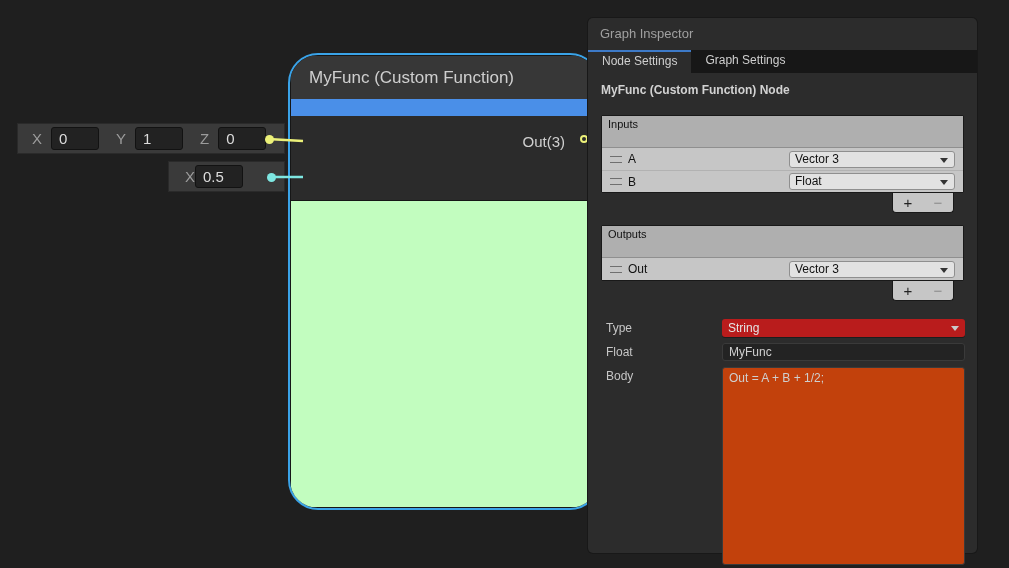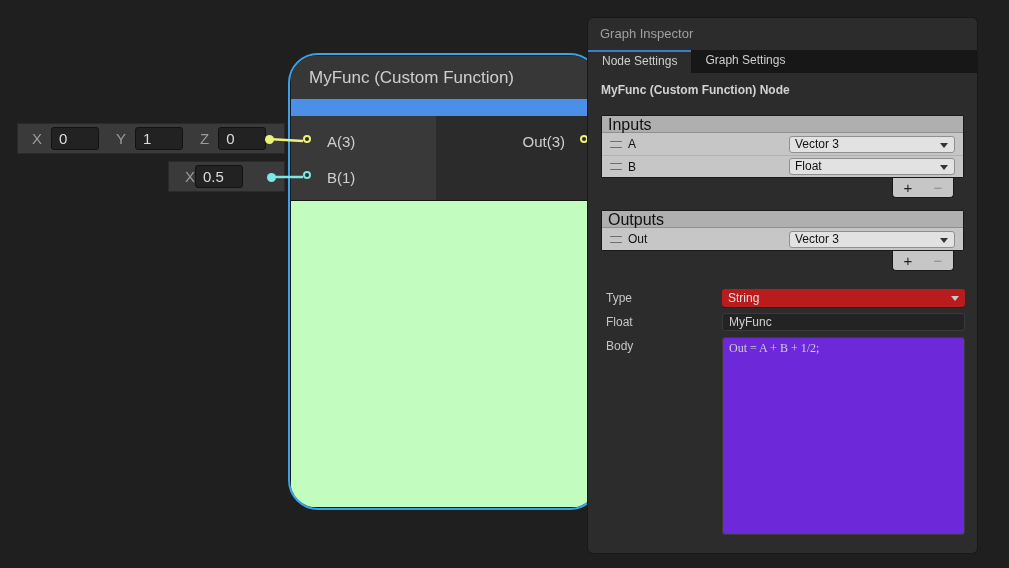--- a/index.html
+++ b/index.html
@@ -37,22 +37,22 @@
   
   .inspector { position:absolute; left:588px; top:18px; width:389px; height:535px;
                background:#2c2c2c; border-radius:5px; box-shadow:0 0 0 1px #181818; }
   .insp-title { height:32px; line-height:32px; padding-left:12px; color:#a0a0a0; font-size:13px; }
   .tabbar { height:23px; background:#171717; display:flex; }
   .tab { font-size:12px; color:#cfcfcf; padding:0 14px; line-height:21px; cursor:default; }
   .tab.active { background:#2c2c2c; border-top:2px solid #3d7ac8; line-height:19px; }
   .insp-heading { margin:10px 13px 0 13px; color:#d2d2d2; font-size:12px; font-weight:bold; }
 
   .section { margin:18px 13px 0 13px; border:1px solid #191919; border-radius:2px; }
-  .section-header { height:17px; background:#afafaf; border-bottom:1px solid #8f8f8f;
-                    color:#111; font-size:16px; line-height:17px; padding-left:6px; }
+  .section-header { height:32px; background:#afafaf; border-bottom:1px solid #8f8f8f;
+                    color:#111; font-size:11px; line-height:17px; padding-left:6px; }
   .section-row { height:22px; background:#c6c6c6; display:flex; align-items:center; }
   .section-row + .section-row { border-top:1px solid #b2b2b2; }
   .drag-handle { width:12px; height:7px; margin:0 6px 0 8px;
                  border-top:1.5px solid #6f6f6f; border-bottom:1.5px solid #6f6f6f; }
   .row-name { color:#111; font-size:12px; flex:1; }
   .light-dropdown { width:166px; height:17px; margin-right:8px; background:#e2e2e2;
                     border:1px solid #8f8f8f; border-radius:3px; color:#111; font-size:12px;
                     line-height:15px; padding-left:5px; position:relative; }
   .light-dropdown .arrow { position:absolute; right:6px; top:6px; width:0; height:0;
                     border-left:4px solid transparent; border-right:4px solid transparent;
@@ -69,23 +69,23 @@
   .prop-label { width:80px; color:#c6c6c6; font-size:12px; line-height:18px; }
   .dark-dropdown { flex:1; height:18px; background:#b91c1c; border-radius:3px; color:#e4e4e4;
                    font-size:12px; line-height:18px; padding-left:6px; position:relative;
                    box-shadow:0 1px 0 #00000055; }
   .dark-dropdown .arrow { position:absolute; right:6px; top:7px; width:0; height:0;
                    border-left:4px solid transparent; border-right:4px solid transparent;
                    border-top:5px solid #c9c9c9; }
   .dark-input { flex:1; height:18px; background:#232323; border:1px solid #3a3a3a; border-radius:3px;
                 color:#cfcfcf; font-size:12px; padding:0 0 0 6px; outline:none;
                 font-family:"Liberation Sans", sans-serif; }
-  .dark-textarea { flex:1; height:198px; background:#6d28d9; border:1px solid #3a3a3a; border-radius:3px;
+  .dark-textarea { flex:1; height:198px; background:#c2410c; border:1px solid #3a3a3a; border-radius:3px;
                    color:#cfcfcf; font-size:12px; padding:3px 0 0 6px; outline:none; resize:none;
-                   font-family:Liberation Serif, serif; }
+                   font-family:Liberation Sans, sans-serif; }
 </style>
 </head>
 <body>
 
 <div class="canvas">
 
   <div class="slot-widget" style="left:17px; top:123px; width:268px;">
     <span class="axis" style="margin-left:14px;">X</span>
     <input style="width: 48px; margin-left: 9px;" value="0">
     <span class="axis" style="margin-left:17px;">Y</span>
@@ -98,26 +98,20 @@
   <div class="slot-widget" style="left:168px; top:161px; width:117px;">
     <span class="axis" style="margin-left:16px;">X</span>
     <input style="width: 48px; margin-left: 0;" value="0.5">
     <span class="port-dot" style="left: 98px; background: rgb(126, 231, 226);"></span>
   </div>
 
   <div class="node" style="border-color: rgb(58, 163, 232); border-radius: 30px;">
     <div class="node-header">MyFunc (Custom Function)</div>
     <div class="node-colorbar" style="background: rgb(74, 143, 232);"></div>
     <div class="node-ports">
-      <div class="in-col">
-        <span class="port-ring" style="left: 12px; top: 19px; border-color: rgb(236, 241, 121);"></span>
-        <span class="port-label" style="left:36px; top:17px;">A(3)</span>
-        <span class="port-ring" style="left: 12px; top: 55px; border-color: rgb(126, 231, 226);"></span>
-        <span class="port-label" style="left:36px; top:53px;">B(1)</span>
-      </div>
       <div class="out-col">
         <span class="port-label" style="right:32px; top:17px;">Out(3)</span>
         <span class="port-ring" style="right: 9px; top: 19px; border-color: rgb(236, 241, 121);"></span>
       </div>
     </div>
     <div class="node-preview" style="background: rgb(194, 253, 191);"></div>
   </div>
 
   <svg class="wires" width="1009" height="568">
     <line x1="268" y1="139" x2="303" y2="141" stroke-width="2.5" style="stroke: rgb(236, 241, 121);"></line>

